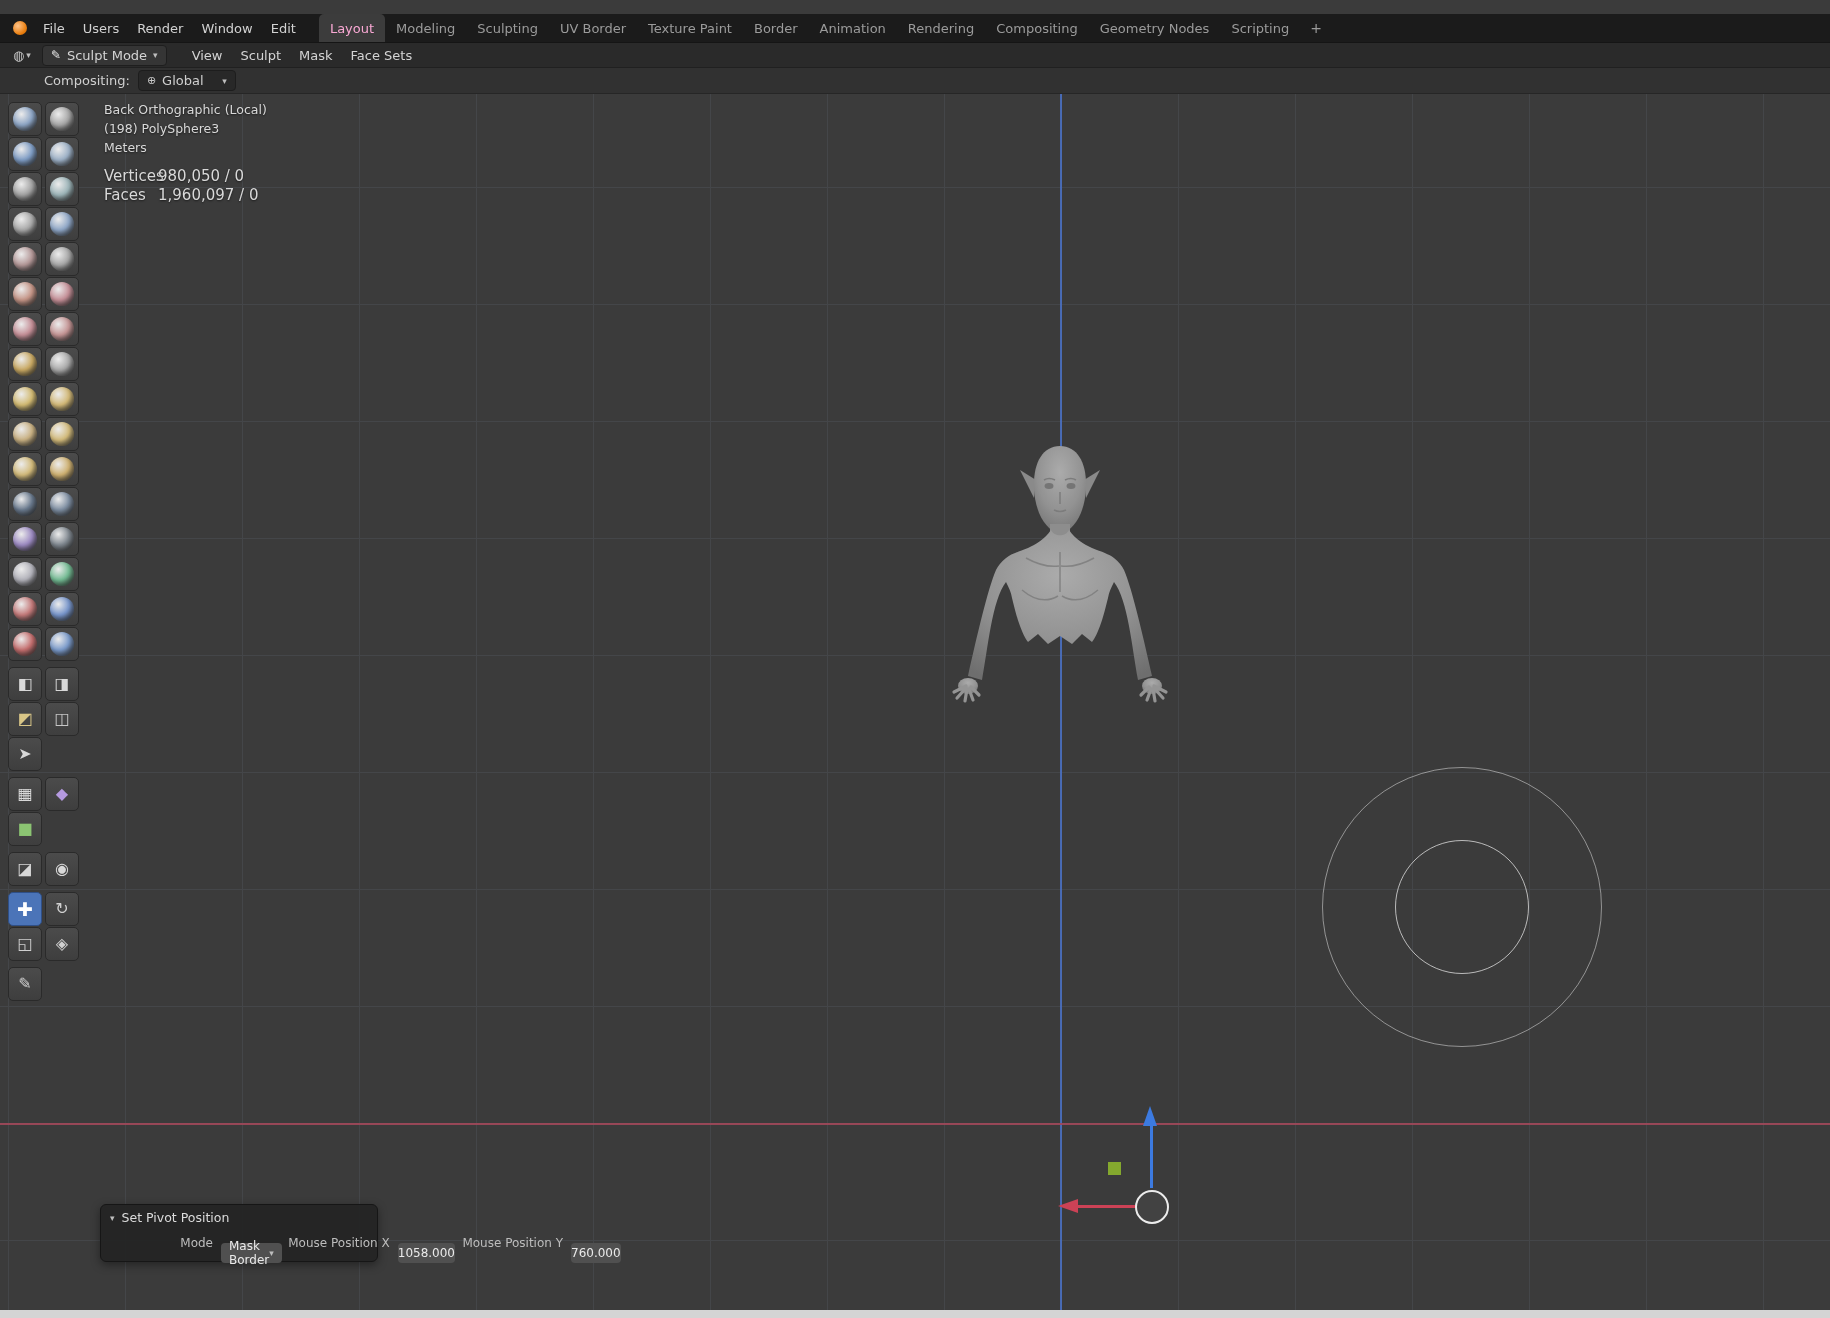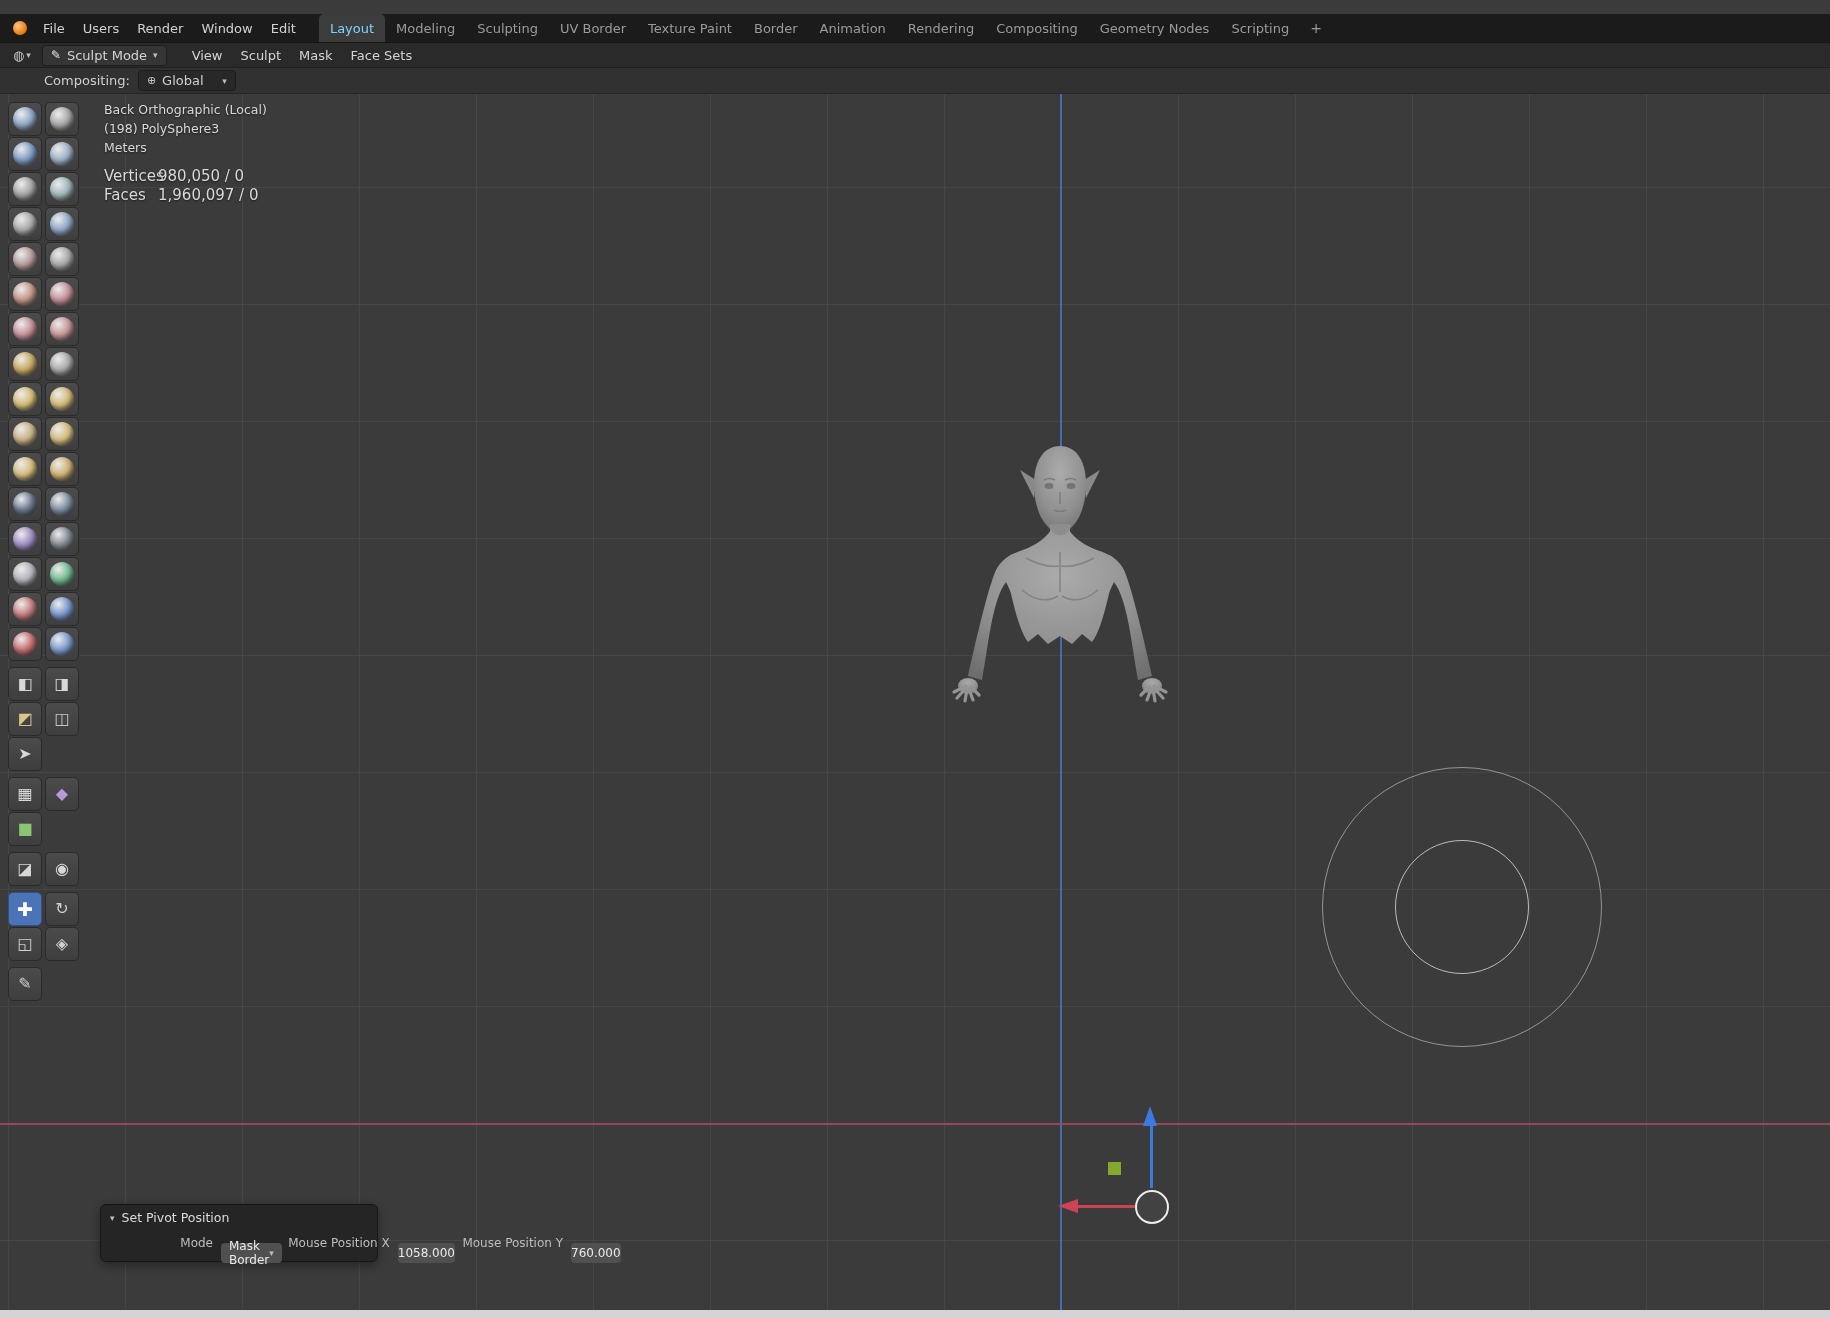--- a/index.html
+++ b/index.html
@@ -17,21 +17,21 @@
 
   
   #menubar { position:absolute; top:14px; left:0; width:100%; height:28px; background:#1b1b1b;
              display:flex; align-items:stretch; color:#d2d2d2; font-size:13px; padding:0 6px; }
   #menubar .logo-wrap { display:flex; align-items:center; padding:0 7px; }
   #menubar .blender-logo { width:14px; height:14px; }
   .menu-item { display:flex; align-items:center; padding:0 9px; border-radius:4px; }
   .ws-tabs { display:flex; align-items:stretch; margin-left:14px; }
   .ws-tab { display:flex; align-items:center; padding:0 11px; color:#9b9b9b; font-size:13px;
             border-radius:5px 5px 0 0; }
-  .ws-tab.active { background:#3c3c3c; color:#7dd3fc; }
+  .ws-tab.active { background:#3c3c3c; color:#f9a8d4; }
   .ws-add { display:flex; align-items:center; padding:0 10px; color:#9b9b9b; font-size:14px; }
 
   
   #viewheader { position:absolute; top:42px; left:0; width:100%; height:26px; background:#2a2a2a;
                 border-top:1px solid #151515; border-bottom:1px solid #202020;
                 display:flex; align-items:center; color:#d4d4d4; font-size:13px; padding:0 8px; gap:4px; }
   .editor-btn { display:flex; align-items:center; gap:2px; padding:2px 5px; border-radius:4px; color:#cfcfcf; }
   .mode-dropdown { display:flex; align-items:center; gap:6px; background:#353535; border:1px solid #1e1e1e;
                    border-radius:4px; padding:2px 8px; margin-left:2px; }
   .mode-dropdown .micon { color:#eaeaea; font-size:12px; }

